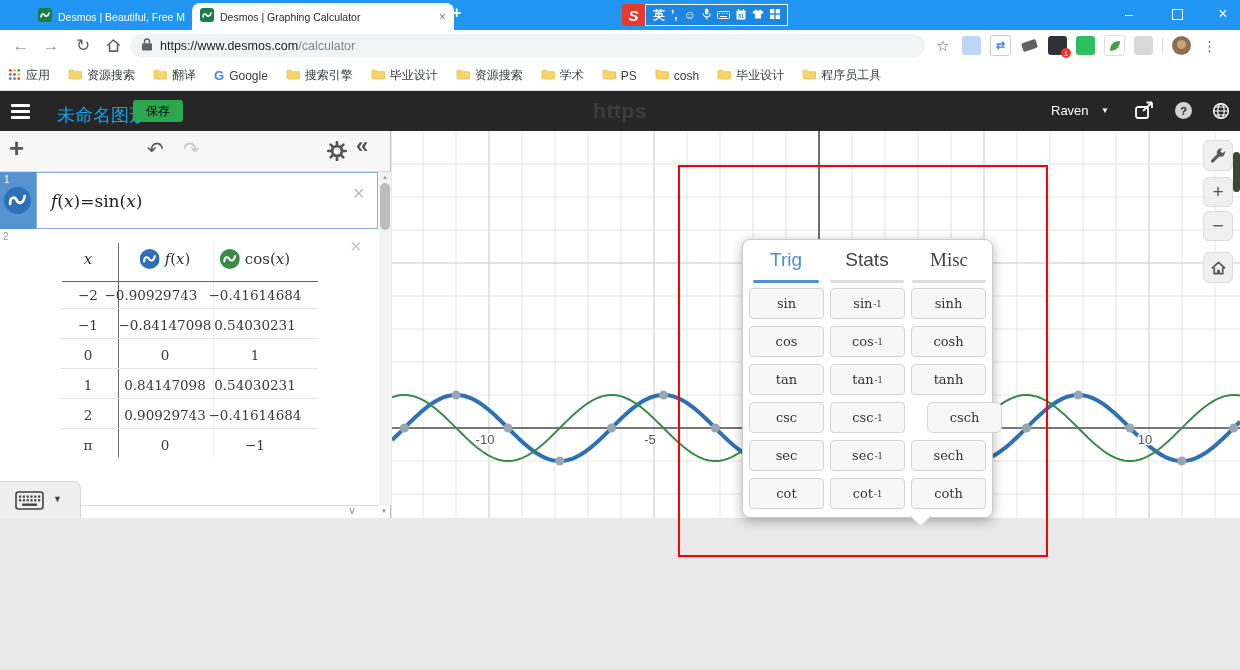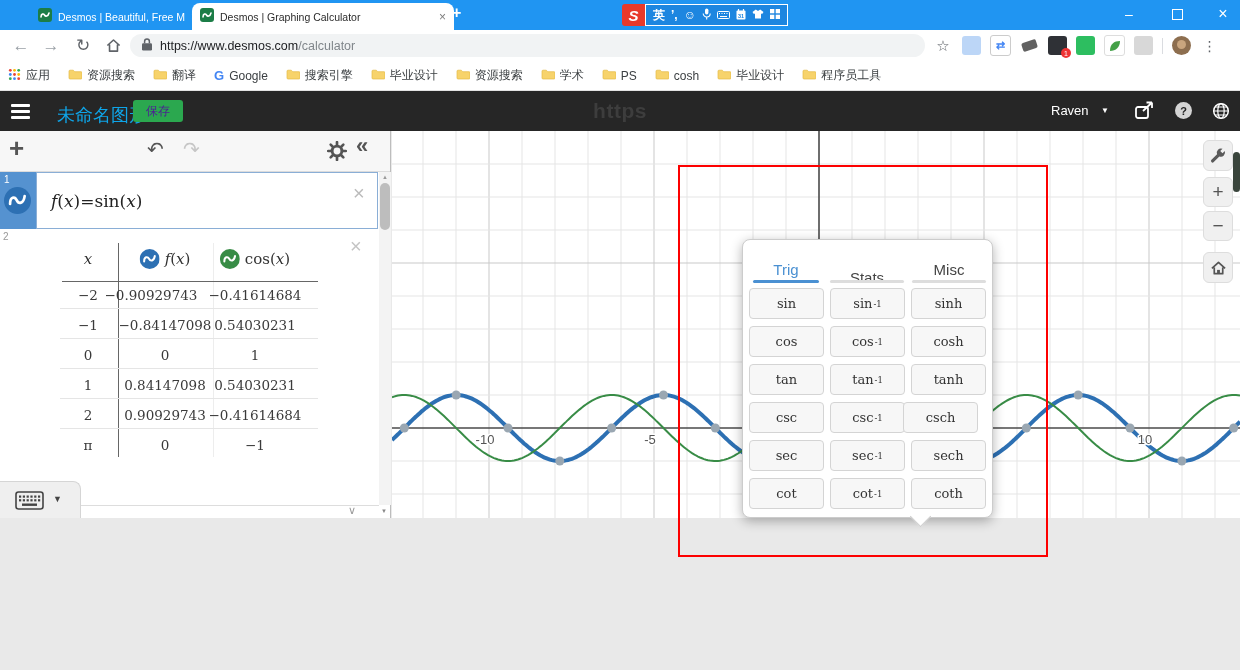--- a/index.html
+++ b/index.html
@@ -28,21 +28,21 @@
   .exts{position:absolute;left:962px;top:5px;display:flex;gap:9px;align-items:center;}
   .ext{width:19px;height:19px;border-radius:3px;position:relative;display:flex;align-items:center;justify-content:center;font-size:11px;color:#555;}
   .badge{position:absolute;right:-4px;bottom:-3px;background:#e33;color:#fff;font-size:7px;width:10px;height:10px;border-radius:5px;display:flex;align-items:center;justify-content:center;}
   .bookmarks{position:absolute;left:0;top:61px;width:1240px;height:30px;background:#ffffff;border-bottom:1px solid #e2e2e2;display:flex;align-items:center;gap:18px;padding-left:8px;box-sizing:border-box;z-index:5;}
   .bm{display:flex;align-items:center;gap:5px;font-size:12px;color:#3c4043;white-space:nowrap;}
   
   .dheader{position:absolute;left:0;top:91px;width:1240px;height:40px;background:#262626;z-index:6;}
   .burger{position:absolute;left:11px;top:13px;}
   .burger div{width:19px;height:2.5px;background:#fff;margin-bottom:3.5px;border-radius:1px;}
   .dtitle{position:absolute;left:57px;top:12px;color:#0ea5e9;font-size:18px;}
-  .savebtn{position:absolute;left:133px;top:9px;width:50px;height:22px;background:#2ba84f;border-radius:3px;color:#4c1d95;font-size:12px;display:flex;align-items:center;justify-content:center;}
+  .savebtn{position:absolute;left:133px;top:9px;width:50px;height:22px;background:#2ba84f;border-radius:3px;color:#000000;font-size:12px;display:flex;align-items:center;justify-content:center;}
   .dlogo{position:absolute;left:0;right:0;top:8px;text-align:center;color:#3d3d3d;font-size:21px;font-weight:bold;letter-spacing:.5px;}
   .account{position:absolute;left:1051px;top:12px;color:#fff;font-size:13px;}
   .acaret{position:absolute;left:1101px;top:15px;color:#fff;font-size:8px;}
   .helpbtn{position:absolute;left:1175px;top:11px;width:17px;height:17px;border-radius:9px;background:#d4d4d4;color:#222;font-size:11px;font-weight:bold;display:flex;align-items:center;justify-content:center;}
   
   .panel{position:absolute;left:0;top:131px;width:391px;height:387px;background:#fff;border-right:1px solid #bdbdbd;box-sizing:border-box;z-index:10;}
   .ptoolbar{position:absolute;left:0;top:0;width:100%;height:41px;background:#f7f7f7;border-bottom:1px solid #dcdcdc;box-sizing:border-box;}
   .expr1{position:absolute;left:0;top:41px;width:378px;height:57px;}
   .gutter1{position:absolute;left:0;top:0;width:36px;height:57px;background:#5592d0;}
   .gidx{position:absolute;left:4px;top:2px;color:#fff;font-size:10px;}
@@ -56,21 +56,21 @@
   .thead{position:absolute;transform:translate(-50%,-50%);display:flex;align-items:center;gap:5px;font-family:"DejaVu Serif",serif;font-size:15px;color:#333;white-space:nowrap;}
   .pbottom{position:absolute;left:0;top:374px;width:379px;height:13px;border-top:1px solid #ddd;background:#fff;}
   .kbtab{position:absolute;left:0;top:612px;width:80px;height:37px;background:#efefef;border:1px solid #d5d5d5;border-left:none;border-bottom:none;border-radius:0 8px 0 0;z-index:12;}
   .kbtab{top:481px;}
   
   .graphsvg{position:absolute;left:392px;top:131px;z-index:1;}
   .gbtn{position:absolute;left:1203px;width:30px;background:#f0f0f0;border:1px solid #ddd;border-radius:6px;display:flex;align-items:center;justify-content:center;color:#555;box-sizing:border-box;z-index:20;}
   .edgebar{position:absolute;left:1233px;top:152px;width:7px;height:40px;background:#3a453c;border-radius:3.5px;z-index:20;}
   
   .popup{position:absolute;left:742px;top:239px;width:249px;height:277px;background:#fff;border:1px solid #ccc;border-radius:8px;box-shadow:0 3px 12px rgba(0,0,0,.3);z-index:40;}
-  .ptab{position:absolute;top:21px;font-size:15px;color:#444;transform:translateX(-50%);}
+  .ptab{position:absolute;top:9px;font-size:19px;color:#444;transform:translateX(-50%);}
   .ptab.on{color:#4a90d2;}
   .punder{position:absolute;top:40px;height:3px;border-radius:2px;background:#ddd;}
   .punder.on{background:#4a90d2;}
   .pbtn{position:absolute;width:75px;height:31px;background:#f7f7f7;border:1px solid #d4d4d4;border-radius:4px;box-sizing:border-box;display:flex;align-items:center;justify-content:center;font-family:"DejaVu Serif",serif;font-size:13px;color:#333;}
   .pbtn sup{font-size:8.5px;margin-left:1px;}
   .caret{position:absolute;left:170px;top:269px;width:14px;height:14px;background:#fff;transform:rotate(45deg);border-right:1px solid #ccc;border-bottom:1px solid #ccc;}
   
   .redrect{position:absolute;left:678px;top:165px;width:370px;height:392px;border:2px solid #fd0000;box-sizing:border-box;z-index:50;pointer-events:none;}
   
   .keyboard{position:absolute;left:0;top:518px;width:1240px;height:152px;background:#e9e9e9;z-index:15;}
@@ -488,23 +488,23 @@
             <rect x="7" y="12.5" width="15" height="2.4"></rect>
           </g>
         </svg></div>
     <div class="abs" style="left:53px;top:12px;font-size:9px;color:#444;">▼</div>
   </div>
 
   <div class="popup" id="popup">
     <div class="caret"></div>
   <div class="ptab on" style="left: 43px;">Trig</div>
       <div class="punder on" style="left: 10px; width: 66px;"></div>
-      <div class="ptab" style="left: 124px; margin-top: 8px;">Stats</div>
+      <div class="ptab" style="left: 124px;">Stats</div>
       <div class="punder" style="left: 87px; width: 74px;"></div>
-      <div class="ptab" style="left: 206px;">Misc</div>
+      <div class="ptab" style="left: 206px; font-family: Liberation Serif, serif;">Misc</div>
       <div class="punder" style="left: 169px; width: 74px;"></div>
       <div class="pbtn" style="left: 6px; top: 48px;">
         <span>sin</span>
       </div>
       <div class="pbtn" style="left: 87px; top: 48px;">
         <span>sin</span>
         <sup>-1</sup>
       </div>
       <div class="pbtn" style="left: 168px; top: 48px;">
         <span>sinh</span>
@@ -529,21 +529,21 @@
       <div class="pbtn" style="left: 168px; top: 124px;">
         <span>tanh</span>
       </div>
       <div class="pbtn" style="left: 6px; top: 162px;">
         <span>csc</span>
       </div>
       <div class="pbtn" style="left: 87px; top: 162px;">
         <span>csc</span>
         <sup>-1</sup>
       </div>
-      <div class="pbtn" style="left: 160px; top: 162px;">
+      <div class="pbtn" style="left: 184px; top: 162px; border-radius: 6px;">
         <span>csch</span>
       </div>
       <div class="pbtn" style="left: 6px; top: 200px;">
         <span>sec</span>
       </div>
       <div class="pbtn" style="left: 87px; top: 200px;">
         <span>sec</span>
         <sup>-1</sup>
       </div>
       <div class="pbtn" style="left: 168px; top: 200px;">

